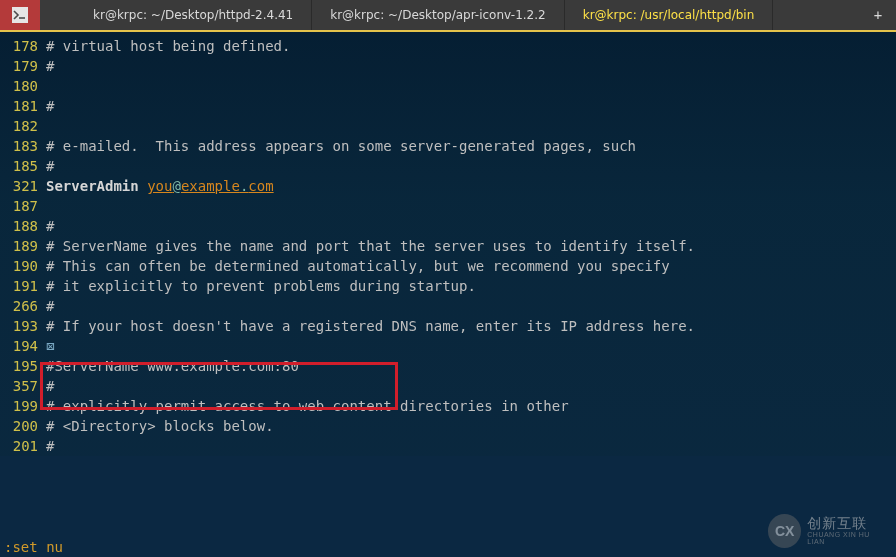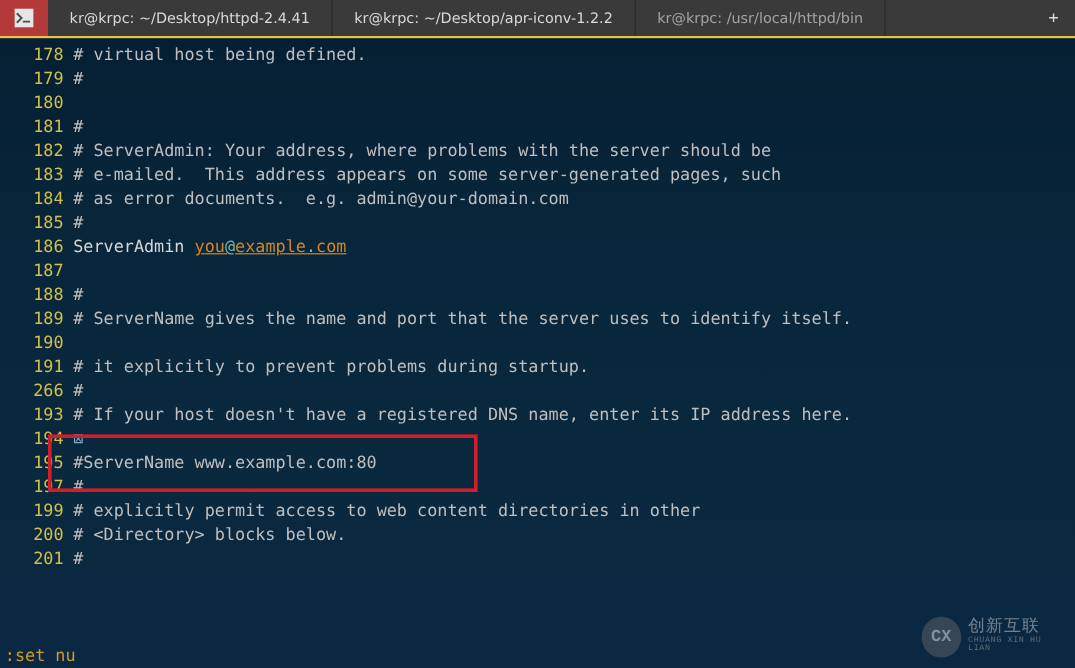--- a/index.html
+++ b/index.html
@@ -33,54 +33,53 @@
     padding: 0 18px;
     display: flex;
     align-items: center;
     font-family: "DejaVu Sans", sans-serif;
     font-size: 12px;
     color: #d9d9d9;
     border-right: 1px solid #2a2a2a;
     white-space: nowrap;
   }
   .tab.active {
-    color: #a3a3a3;
+    color: #fde047;
     border-bottom: 2px solid #7dd3fc;
     margin-bottom: -2px;
   }
   .tab-plus {
     width: 36px;
     display: flex;
     align-items: center;
     justify-content: center;
     color: #d9d9d9;
   }
   .editor {
     position: relative;
     padding-top: 4px;
     line-height: 20px;
     background: linear-gradient(180deg, rgba(5,30,50,0.95), rgba(8,38,58,0.85) 40%, rgba(10,40,62,0.85));
   }
   .line {
     display: flex;
     white-space: pre;
-    margin-left: 15px;
   }
   .gutter {
     width: 38px;
     text-align: right;
     padding-right: 8px;
     color: #d0c04a;
     user-select: none;
     flex: 0 0 38px;
   }
   .code {
     color: #bfbfbf;
   }
-  .kw { color: #d6d6d6; font-weight: normal; }
+  .kw { color: #d6d6d6; font-weight: bold; }
   .str { color: #d6861e; text-decoration: underline; }
   .str em { color: #7fb8a8; font-style: normal; }
   .annot-box {
     position: absolute;
     border: 3px solid #d11e2b;
     pointer-events: none;
   }
   .status {
     position: absolute;
     left: 0;
@@ -97,21 +96,21 @@
   }
   .logo {
     position: absolute;
     right: 8px;
     bottom: 6px;
     width: 120px;
     height: 40px;
     display: flex;
     align-items: center;
     opacity: 0.55;
-    font-family: Liberation Mono, monospace;
+    font-family: Liberation Sans, sans-serif;
   }
   .logo .mark {
     width: 34px; height: 34px;
     border-radius: 50%;
     background: #5a5f64;
     color: #e6e6e6;
     display: flex;
     align-items: center;
     justify-content: center;
     font-weight: bold;
@@ -135,48 +134,47 @@
 <body>
 
 <div class="tabbar">
   <div class="tab-launcher">
     <svg viewBox="0 0 16 16">
         <rect x="0" y="0" width="16" height="16" fill="#e6e6e6"></rect>
         <path d="M2 4 L6 8 L2 12" stroke="#4d4d4d" stroke-width="1.6" fill="none"></path>
         <line x1="7" y1="11" x2="13" y2="11" stroke="#4d4d4d" stroke-width="1.6"></line>
       </svg>
   </div>
-  <div id="tabs-container" style="display:flex;flex:1;overflow:hidden;">
+  <div id="tabs-container" style="display:flex;flex:1;overflow:hidden;padding-left:35px;">
       <div class="tab">kr@krpc: ~/Desktop/httpd-2.4.41</div>
       <div class="tab">kr@krpc: ~/Desktop/apr-iconv-1.2.2</div>
       <div class="tab active">kr@krpc: /usr/local/httpd/bin</div>
     </div>
   <div class="tab-plus">+</div>
 </div>
 
 <div class="editor" id="editor">
     <div class="line"><span class="gutter">178</span><span class="code"># virtual host being defined.</span></div>
     <div class="line"><span class="gutter">179</span><span class="code">#</span></div>
     <div class="line"><span class="gutter">180</span><span class="code"></span></div>
     <div class="line"><span class="gutter">181</span><span class="code">#</span></div>
-    <div class="line"><span class="gutter">182</span><span class="code"># ServerAdmin: Your address, where problems with the server should be</span></div>
+    <div class="line"><span class="gutter">182</span></div>
     <div class="line"><span class="gutter">183</span><span class="code"># e-mailed.  This address appears on some server-generated pages, such</span></div>
-    <div class="line"><span class="gutter">184</span><span class="code"># as error documents.  e.g. admin@your-domain.com</span></div>
     <div class="line"><span class="gutter">185</span><span class="code">#</span></div>
-    <div class="line"><span class="gutter">186</span><span class="code"><span class="kw">ServerAdmin</span> <span class="str">you<em>@</em>example<em>.</em>com</span></span></div>
+    <div class="line"><span class="gutter">321</span><span class="code"><span class="kw">ServerAdmin</span> <span class="str">you<em>@</em>example<em>.</em>com</span></span></div>
     <div class="line"><span class="gutter">187</span><span class="code"></span></div>
     <div class="line"><span class="gutter">188</span><span class="code">#</span></div>
     <div class="line"><span class="gutter">189</span><span class="code"># ServerName gives the name and port that the server uses to identify itself.</span></div>
-    <div class="line"><span class="gutter">190</span></div>
+    <div class="line"><span class="gutter">190</span><span class="code"># This can often be determined automatically, but we recommend you specify</span></div>
     <div class="line"><span class="gutter">191</span><span class="code"># it explicitly to prevent problems during startup.</span></div>
     <div class="line"><span class="gutter">266</span><span class="code">#</span></div>
     <div class="line"><span class="gutter">193</span><span class="code"># If your host doesn't have a registered DNS name, enter its IP address here.</span></div>
     <div class="line"><span class="gutter">194</span><span class="code"><span class="special-char">⊠</span></span></div>
     <div class="line"><span class="gutter">195</span><span class="code">#ServerName www.example.com:80</span></div>
-    <div class="line"><span class="gutter">197</span><span class="code">#</span></div>
+    <div class="line"><span class="gutter">357</span><span class="code">#</span></div>
     <div class="line"><span class="gutter">199</span><span class="code"># explicitly permit access to web content directories in other</span></div>
     <div class="line"><span class="gutter">200</span><span class="code"># &lt;Directory&gt; blocks below.</span></div>
     <div class="line"><span class="gutter">201</span><span class="code">#</span></div>
   </div>
 
 <div class="annot-box" id="annot" style="top: 362px; left: 40px; width: 352px; height: 42px;"></div>
 
 <div class="status">:set nu</div>
 
 <div class="logo">

